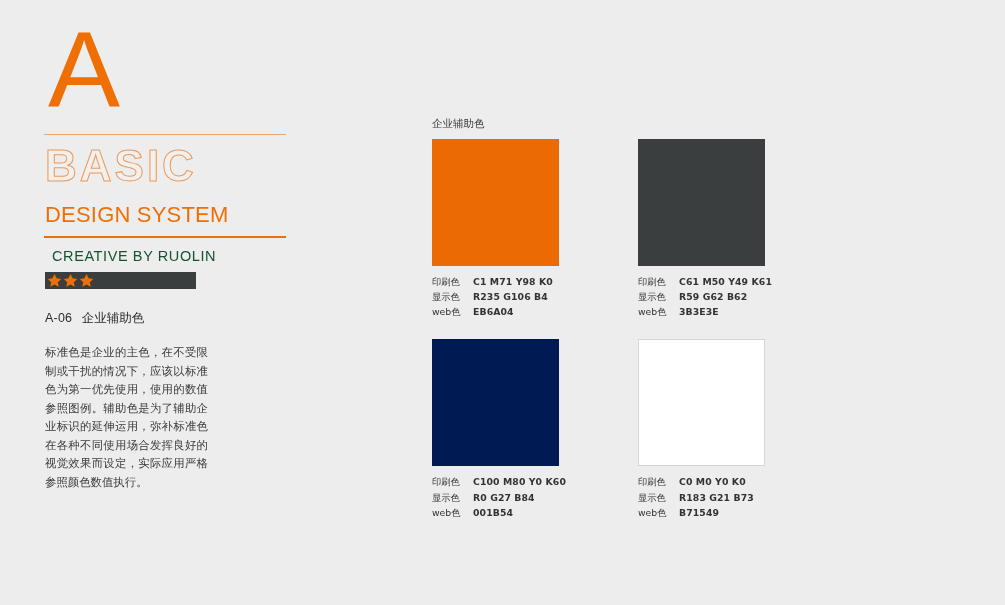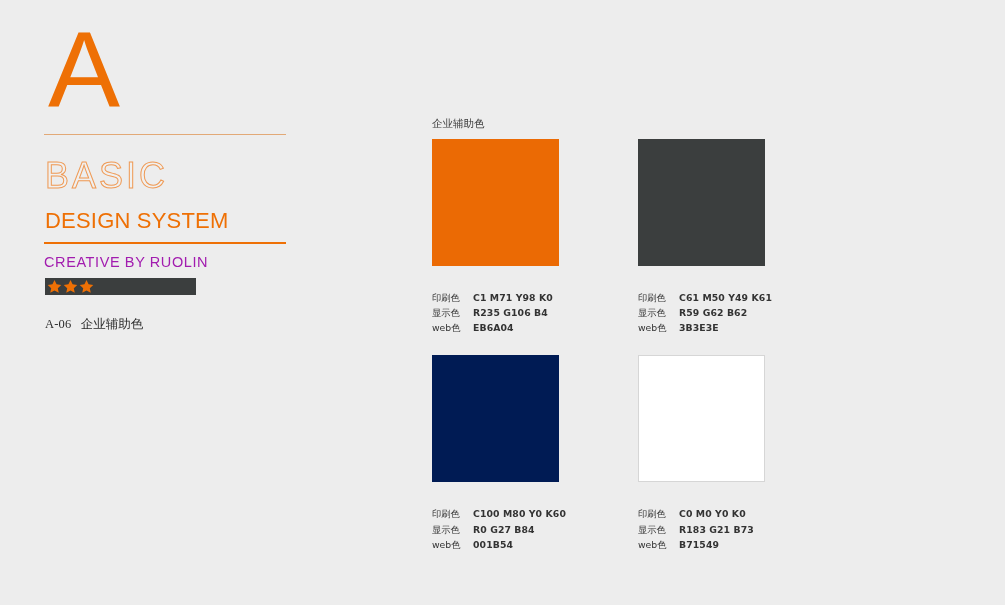--- a/index.html
+++ b/index.html
@@ -43,27 +43,27 @@
   }
 
   .rule-thin {
     width: 242px;
     height: 1px;
     background: #e2a977;
     margin-top: 10px;
   }
 
   .brand-basic {
-    font-size: 36px;
+    font-size: 44px;
     line-height: 1.05;
-    font-weight: 400;
+    font-weight: 700;
     letter-spacing: 3px;
     color: #f0f0f0;
     -webkit-text-stroke: 1px #ef9a55;
-    margin-top: 22px;
+    margin-top: 8px;
     margin-left: 1px;
     font-family: "Liberation Sans", "DejaVu Sans", sans-serif;
   }
 
   .brand-design {
     font-size: 22px;
     line-height: 1.1;
     font-weight: 400;
     letter-spacing: 0.2px;
     color: #ee7005;
@@ -74,23 +74,23 @@
   .rule-thick {
     width: 242px;
     height: 2px;
     background: #ee7005;
     margin-top: 9px;
   }
 
   .brand-creative {
     font-size: 14.5px;
     letter-spacing: 0.6px;
-    color: #a21caf;
+    color: #14532d;
     margin-top: 10px;
-    margin-left: 0;
+    margin-left: 8px;
   }
 
   .star-bar {
     width: 151px;
     height: 17px;
     background: #3b3e3e;
     margin-top: 8px;
     margin-left: 1px;
     display: flex;
     align-items: center;
@@ -102,21 +102,21 @@
     width: 15px;
     height: 15px;
     display: block;
   }
 
   .section-heading {
     margin-top: 21px;
     margin-left: 1px;
     font-size: 12.5px;
     color: #2b2b2b;
-    font-family: Liberation Serif, serif;
+    font-family: Liberation Sans, sans-serif;
   }
 
   .section-heading .code { letter-spacing: 0.2px; }
   .section-heading .cn { margin-left: 6px; }
 
   .body-copy {
     margin-top: 16px;
     margin-left: 1px;
     width: 163px;
     font-size: 11.4px;
@@ -156,21 +156,21 @@
     width: 127px;
     height: 127px;
     display: block;
   }
 
   .swatch-chip.bordered {
     border: 1px solid #d6d6d6;
   }
 
   .swatch-specs {
-    margin-top: 24px;
+    margin-top: 8px;
     font-family: "DejaVu Sans", "Liberation Sans", sans-serif;
     font-size: 9.3px;
     color: #333333;
     line-height: 1.63;
   }
 
   .spec-row {
     display: flex;
     align-items: baseline;
     white-space: nowrap;
@@ -217,20 +217,21 @@
       <svg class="star" viewBox="0 0 24 24">
         <polygon points="12,1.6 15.3,8.5 22.8,9.4 17.3,14.6 18.8,22 12,18.3 5.2,22 6.7,14.6 1.2,9.4 8.7,8.5" fill="#EE7005"></polygon>
       </svg>
     </div>
 
     <div class="section-heading">
       <span class="code">A-06</span>
       <span class="cn">企业辅助色</span>
     </div>
 
+    <p class="body-copy">标准色是企业的主色，在不受限制或干扰的情况下，应该以标准色为第一优先使用，使用的数值参照图例。辅助色是为了辅助企业标识的延伸运用，弥补标准色在各种不同使用场合发挥良好的视觉效果而设定，实际应用严格参照颜色数值执行。</p>
   </div>
 
   <div class="swatch-area">
 
     <span class="area-label">企业辅助色</span>
 
     <div class="swatch-grid">
 
       <div class="swatch-cell">
         <div class="swatch-chip" style="background:#EB6A04;"></div>

